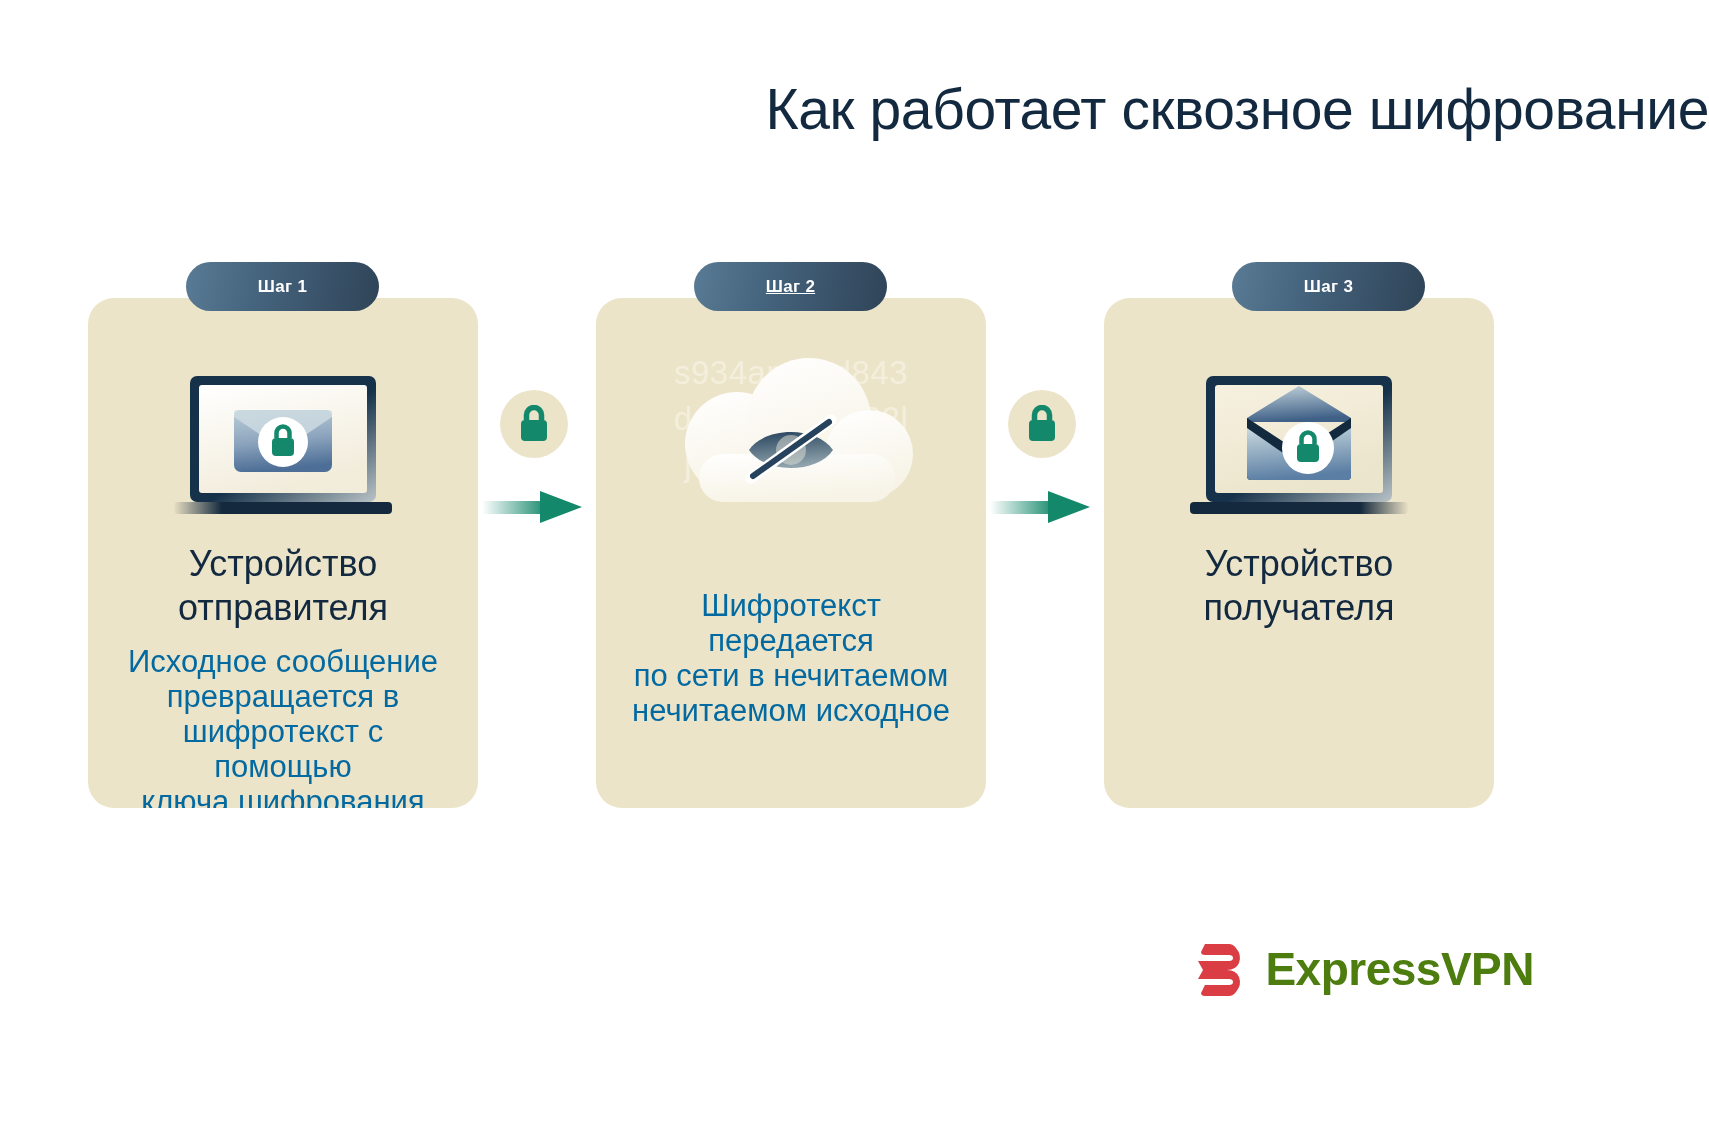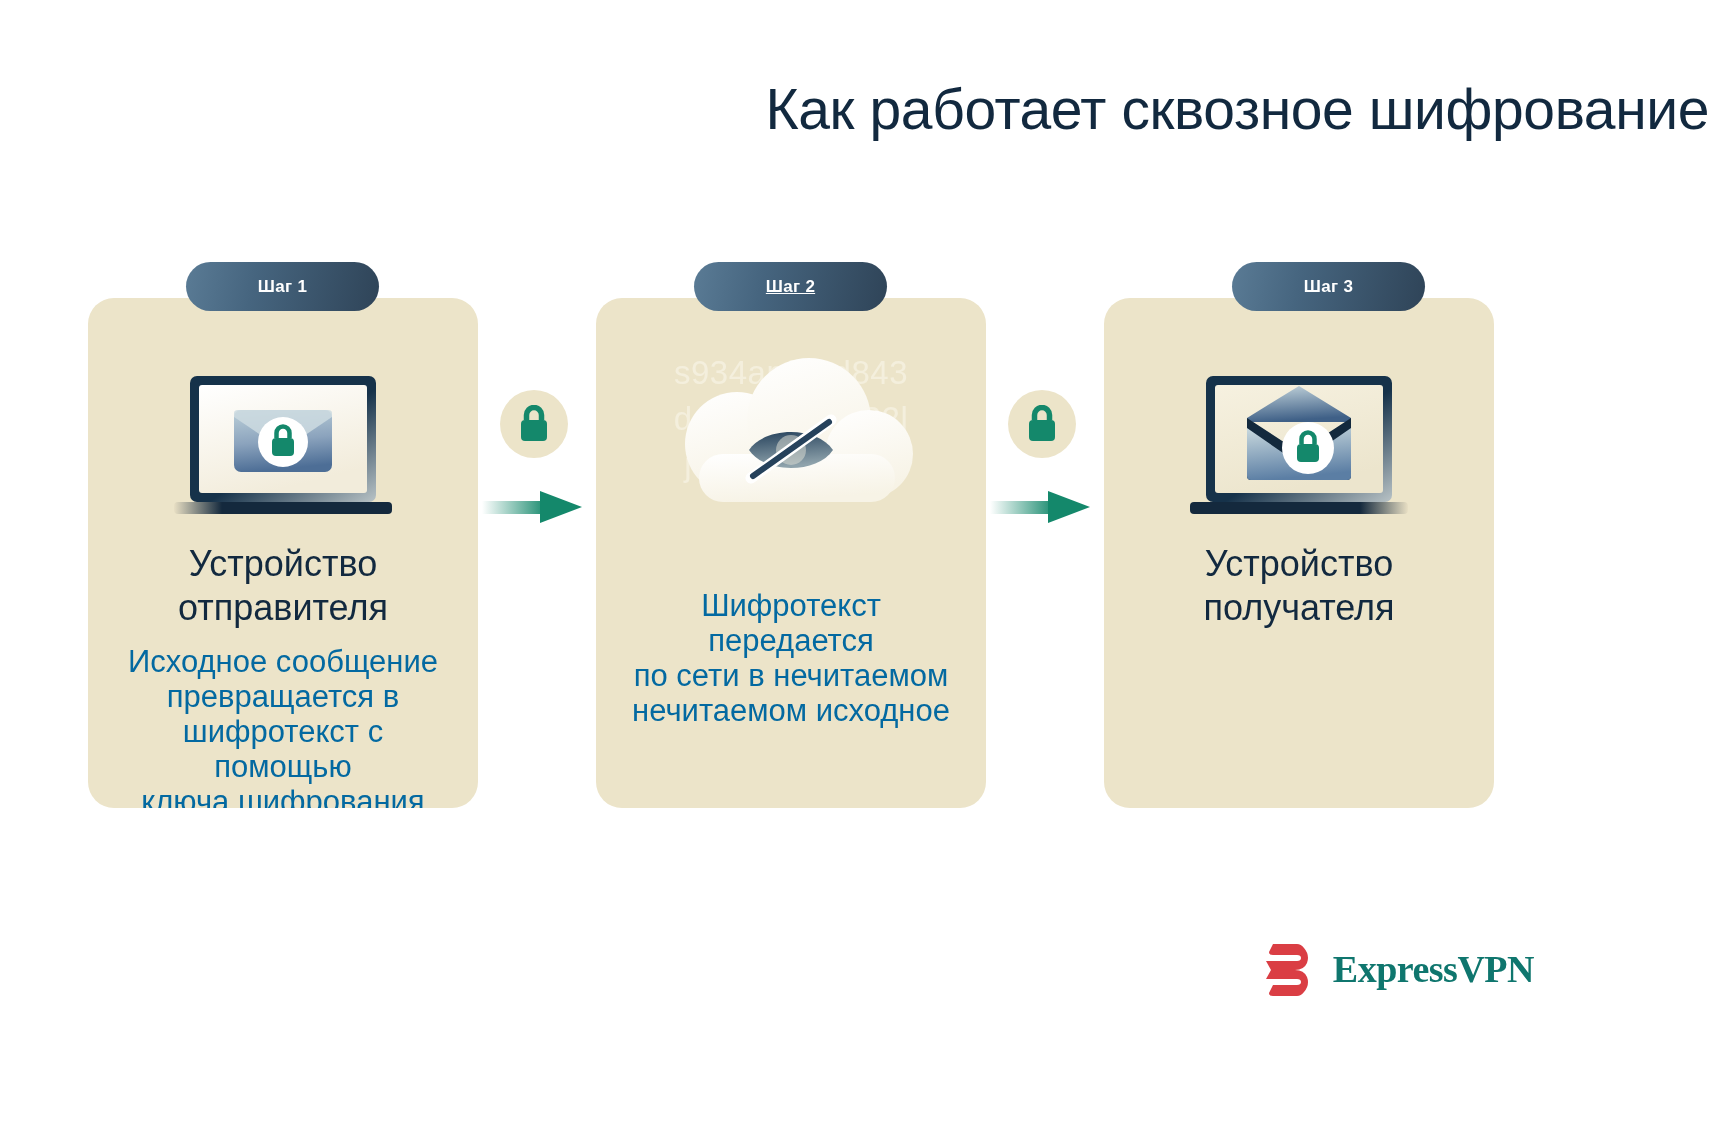--- a/index.html
+++ b/index.html
@@ -130,24 +130,24 @@
     white-space:pre-line;
   }
 
   
   .logo{
     position:absolute;
     right:175px;bottom:122px;
     display:flex;align-items:center;gap:14px;
   }
   .logo-word{
-    font-family:Liberation Serif, serif;
-    font-size:38px;
+    font-family:Liberation Sans, sans-serif;
+    font-size:46px;
     font-weight:bold;
-    color:#0f766e;
+    color:#4d7c0f;
     letter-spacing:-0.5px;
   }
 </style>
 </head>
 <body>
 
 <div class="title">Как работает сквозное шифрование</div>
 
 <div class="flow">
 

